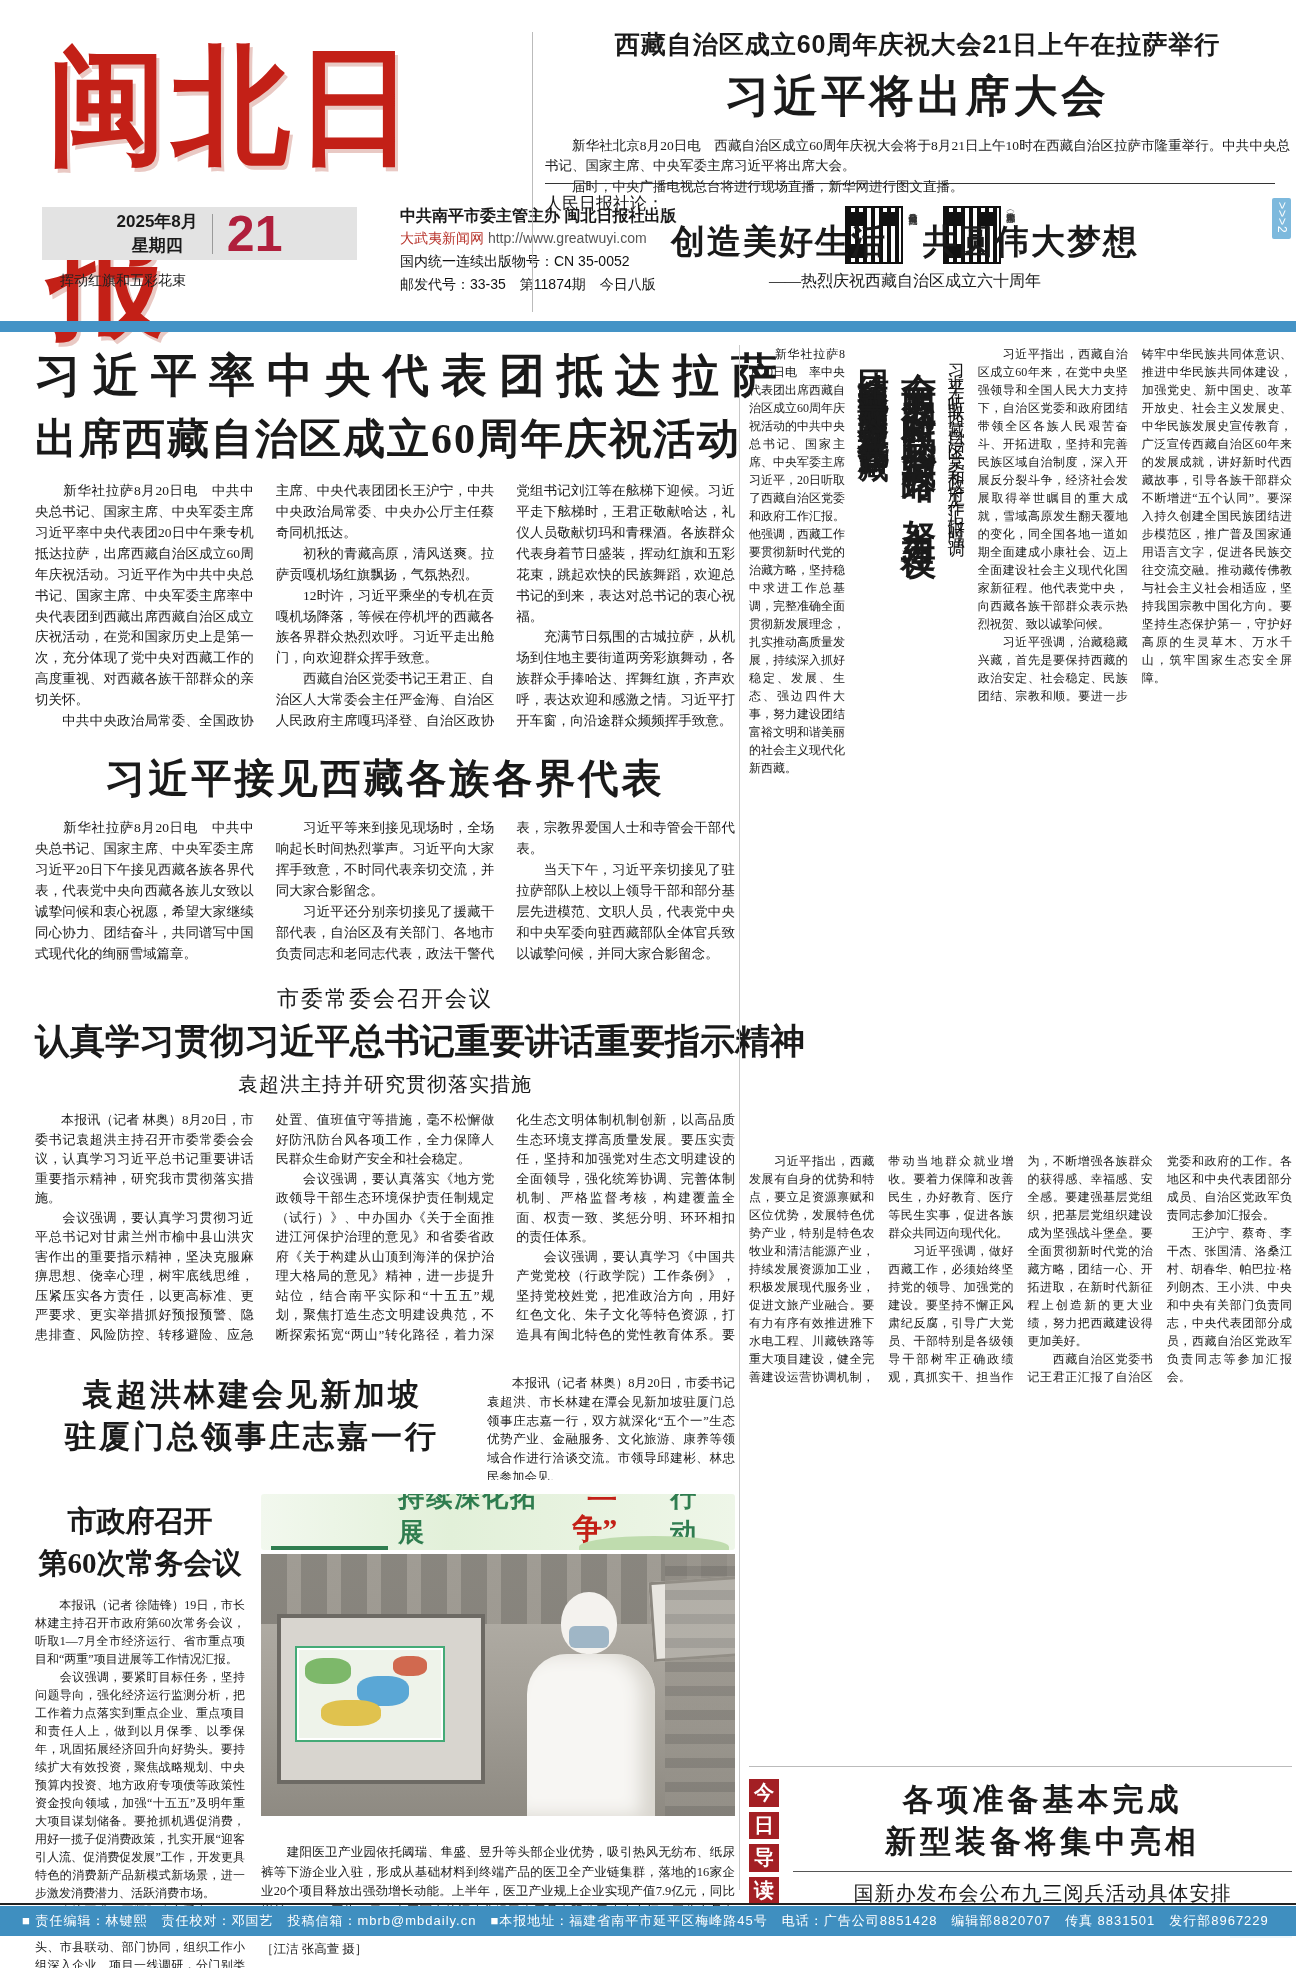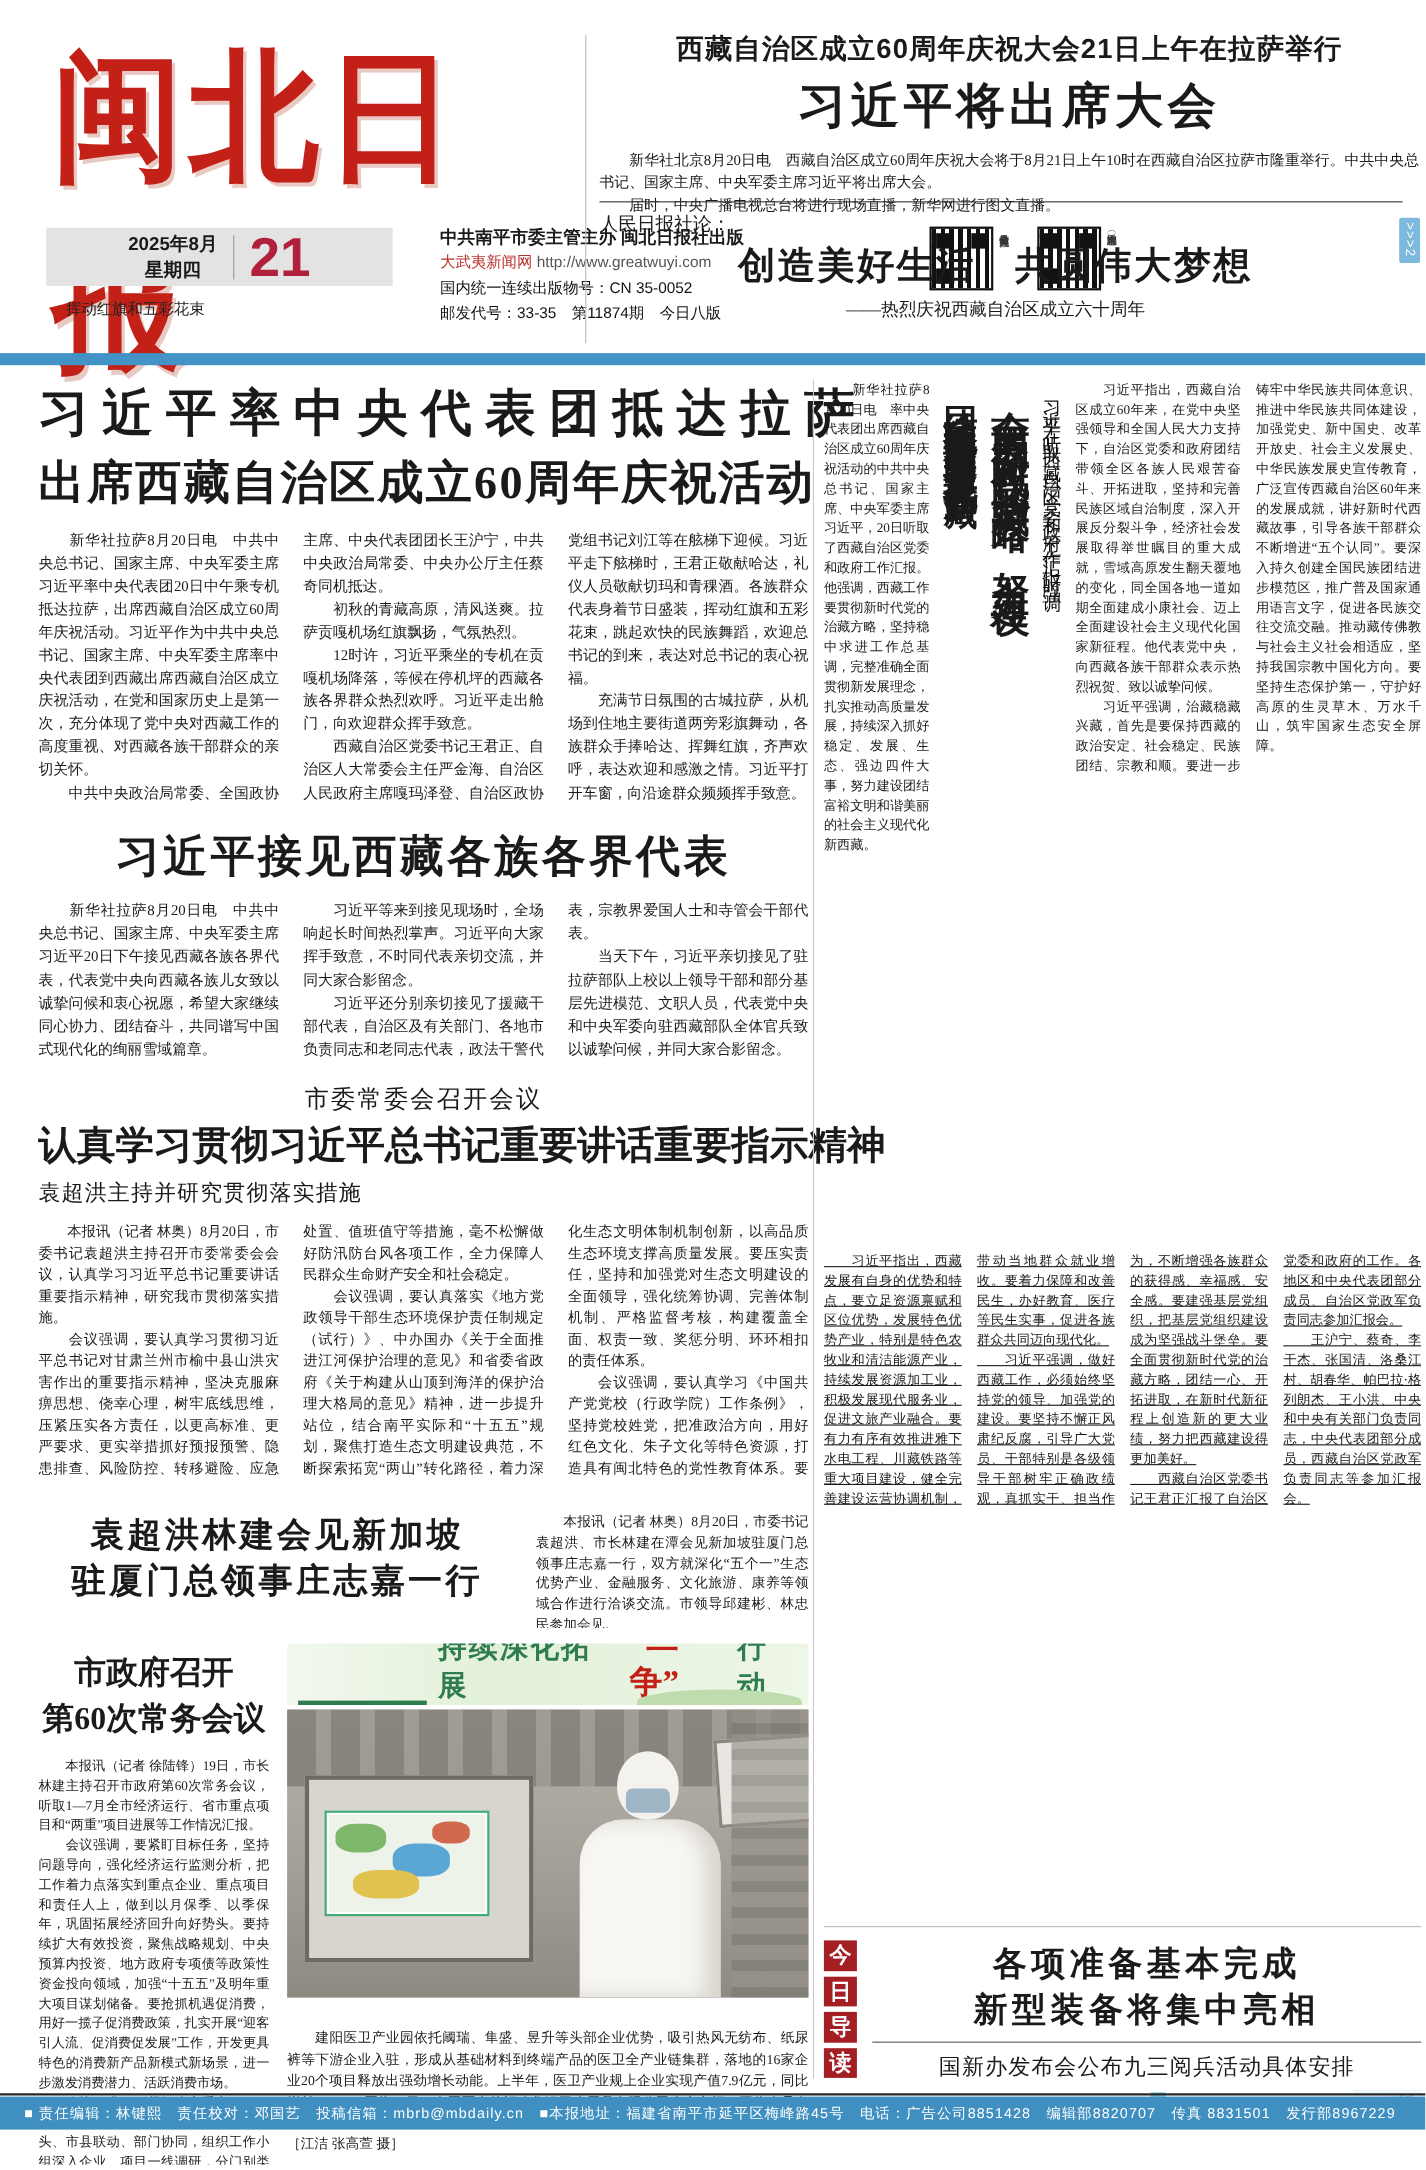--- a/index.html
+++ b/index.html
@@ -55,21 +55,21 @@
 
   .headA1 { font-family:"Liberation Serif", serif; font-size:46px; font-weight:bold; text-align:center; letter-spacing:12px; white-space:nowrap; }
   .headA2 { font-family:"Liberation Serif", serif; font-size:42px; font-weight:bold; text-align:center; letter-spacing:2px; margin-top:4px; white-space:nowrap; }
   .bodyA { margin-top:14px; height:252px; overflow:hidden; column-count:3; column-gap:22px;
     font-size:13.5px; line-height:1.55; text-align:justify; white-space:pre-line; }
   .headB { font-family:"Liberation Sans", sans-serif; font-size:40px; font-weight:bold; text-align:center; margin-top:18px; letter-spacing:3px; }
   .bodyB { margin-top:12px; height:150px; overflow:hidden; column-count:3; column-gap:22px;
     font-size:13.5px; line-height:1.55; text-align:justify; white-space:pre-line; }
   .kickerC { font-family:"Liberation Sans", sans-serif; font-size:22px; text-align:center; margin-top:16px; letter-spacing:2px; }
   .headC { font-family:"Liberation Serif", serif; font-size:35px; font-weight:bold; text-align:center; margin-top:4px; white-space:nowrap; }
-  .subC { font-family:"Liberation Sans", sans-serif; font-size:20px; text-align:left; margin-top:6px; letter-spacing:1px; }
+  .subC { font-family:"Liberation Sans", sans-serif; font-size:20px; text-align:center; margin-top:6px; letter-spacing:1px; }
   .bodyC { margin-top:12px; height:248px; overflow:hidden; column-count:3; column-gap:22px;
     font-size:13px; line-height:1.5; text-align:justify; white-space:pre-line; }
 
   .rowD { display:flex; margin-top:16px; gap:18px; align-items:flex-start; }
   .headD { flex:0 0 62%; font-family:"Liberation Serif", serif; font-size:31px; font-weight:bold; text-align:center; line-height:1.35; letter-spacing:3px; }
   .bodyD { flex:1; font-size:12.5px; line-height:1.5; text-align:justify; white-space:pre-line; height:106px; overflow:hidden; }
 
   .rowE { display:flex; margin-top:14px; gap:16px; }
   .colE { flex:0 0 210px; }
   .headE { font-family:"Liberation Serif", serif; font-size:29px; font-weight:bold; text-align:center; line-height:1.45; margin-top:6px; }
@@ -102,22 +102,22 @@
   .caption { margin-top:8px; font-size:12.5px; line-height:1.55; text-align:justify; white-space:pre-line; }
 
   
   .f-top { display:flex; gap:10px; height:782px; overflow:hidden; }
   .f-col1 { flex:0 0 96px; font-size:12px; line-height:1.5; text-align:justify; white-space:pre-line; overflow:hidden; }
   .vheads { display:flex; gap:6px; }
   .vh2 { writing-mode:vertical-rl; font-family:"Liberation Serif", serif; font-weight:bold; font-size:31px; letter-spacing:4px; line-height:1.15; }
   .vh1 { writing-mode:vertical-rl; font-family:"Liberation Serif", serif; font-weight:bold; font-size:35px; letter-spacing:8px; line-height:1.2; }
   .vkicker { writing-mode:vertical-rl; font-family:"Liberation Sans", sans-serif; font-size:17px; letter-spacing:8px; color:#111; padding-top:6px; }
   .f-cols { flex:1; column-count:2; column-gap:14px; font-size:12px; line-height:1.5; text-align:justify; white-space:pre-line; overflow:hidden; }
-  .f-lower { margin-top:10px; height:600px; overflow:hidden; column-count:4; column-gap:14px;
-    font-size:12px; line-height:1.5; text-align:justify; white-space:pre-line;text-decoration:underline; }
+  .f-lower { margin-top:25px; height:600px; overflow:hidden; column-count:4; column-gap:14px;
+    font-size:12px; line-height:1.5; text-align:justify; white-space:pre-line; }
 
   
   .guide { margin-top:14px; display:flex; gap:14px; border-top:1px solid #bbb; padding-top:12px; height:138px; }
   .guide-label { display:flex; flex-direction:column; gap:5px; }
   .glabel-cell { width:30px; height:28px; background:#a31f24; color:#fff; font-family:"Liberation Sans", sans-serif;
     font-size:20px; font-weight:bold; display:flex; align-items:center; justify-content:center; }
   .guide-main { flex:1; }
   .guide-h { font-family:"Liberation Serif", serif; font-size:31px; font-weight:bold; text-align:center; letter-spacing:4px; line-height:1.35; }
   .guide-sub { font-family:"Liberation Serif", serif; font-size:20px; text-align:center; margin-top:8px; border-top:1px solid #555; padding-top:8px; letter-spacing:1px; }
   .guide-badge-row { display:flex; align-items:center; justify-content:flex-end; margin-top:8px; gap:0; }

